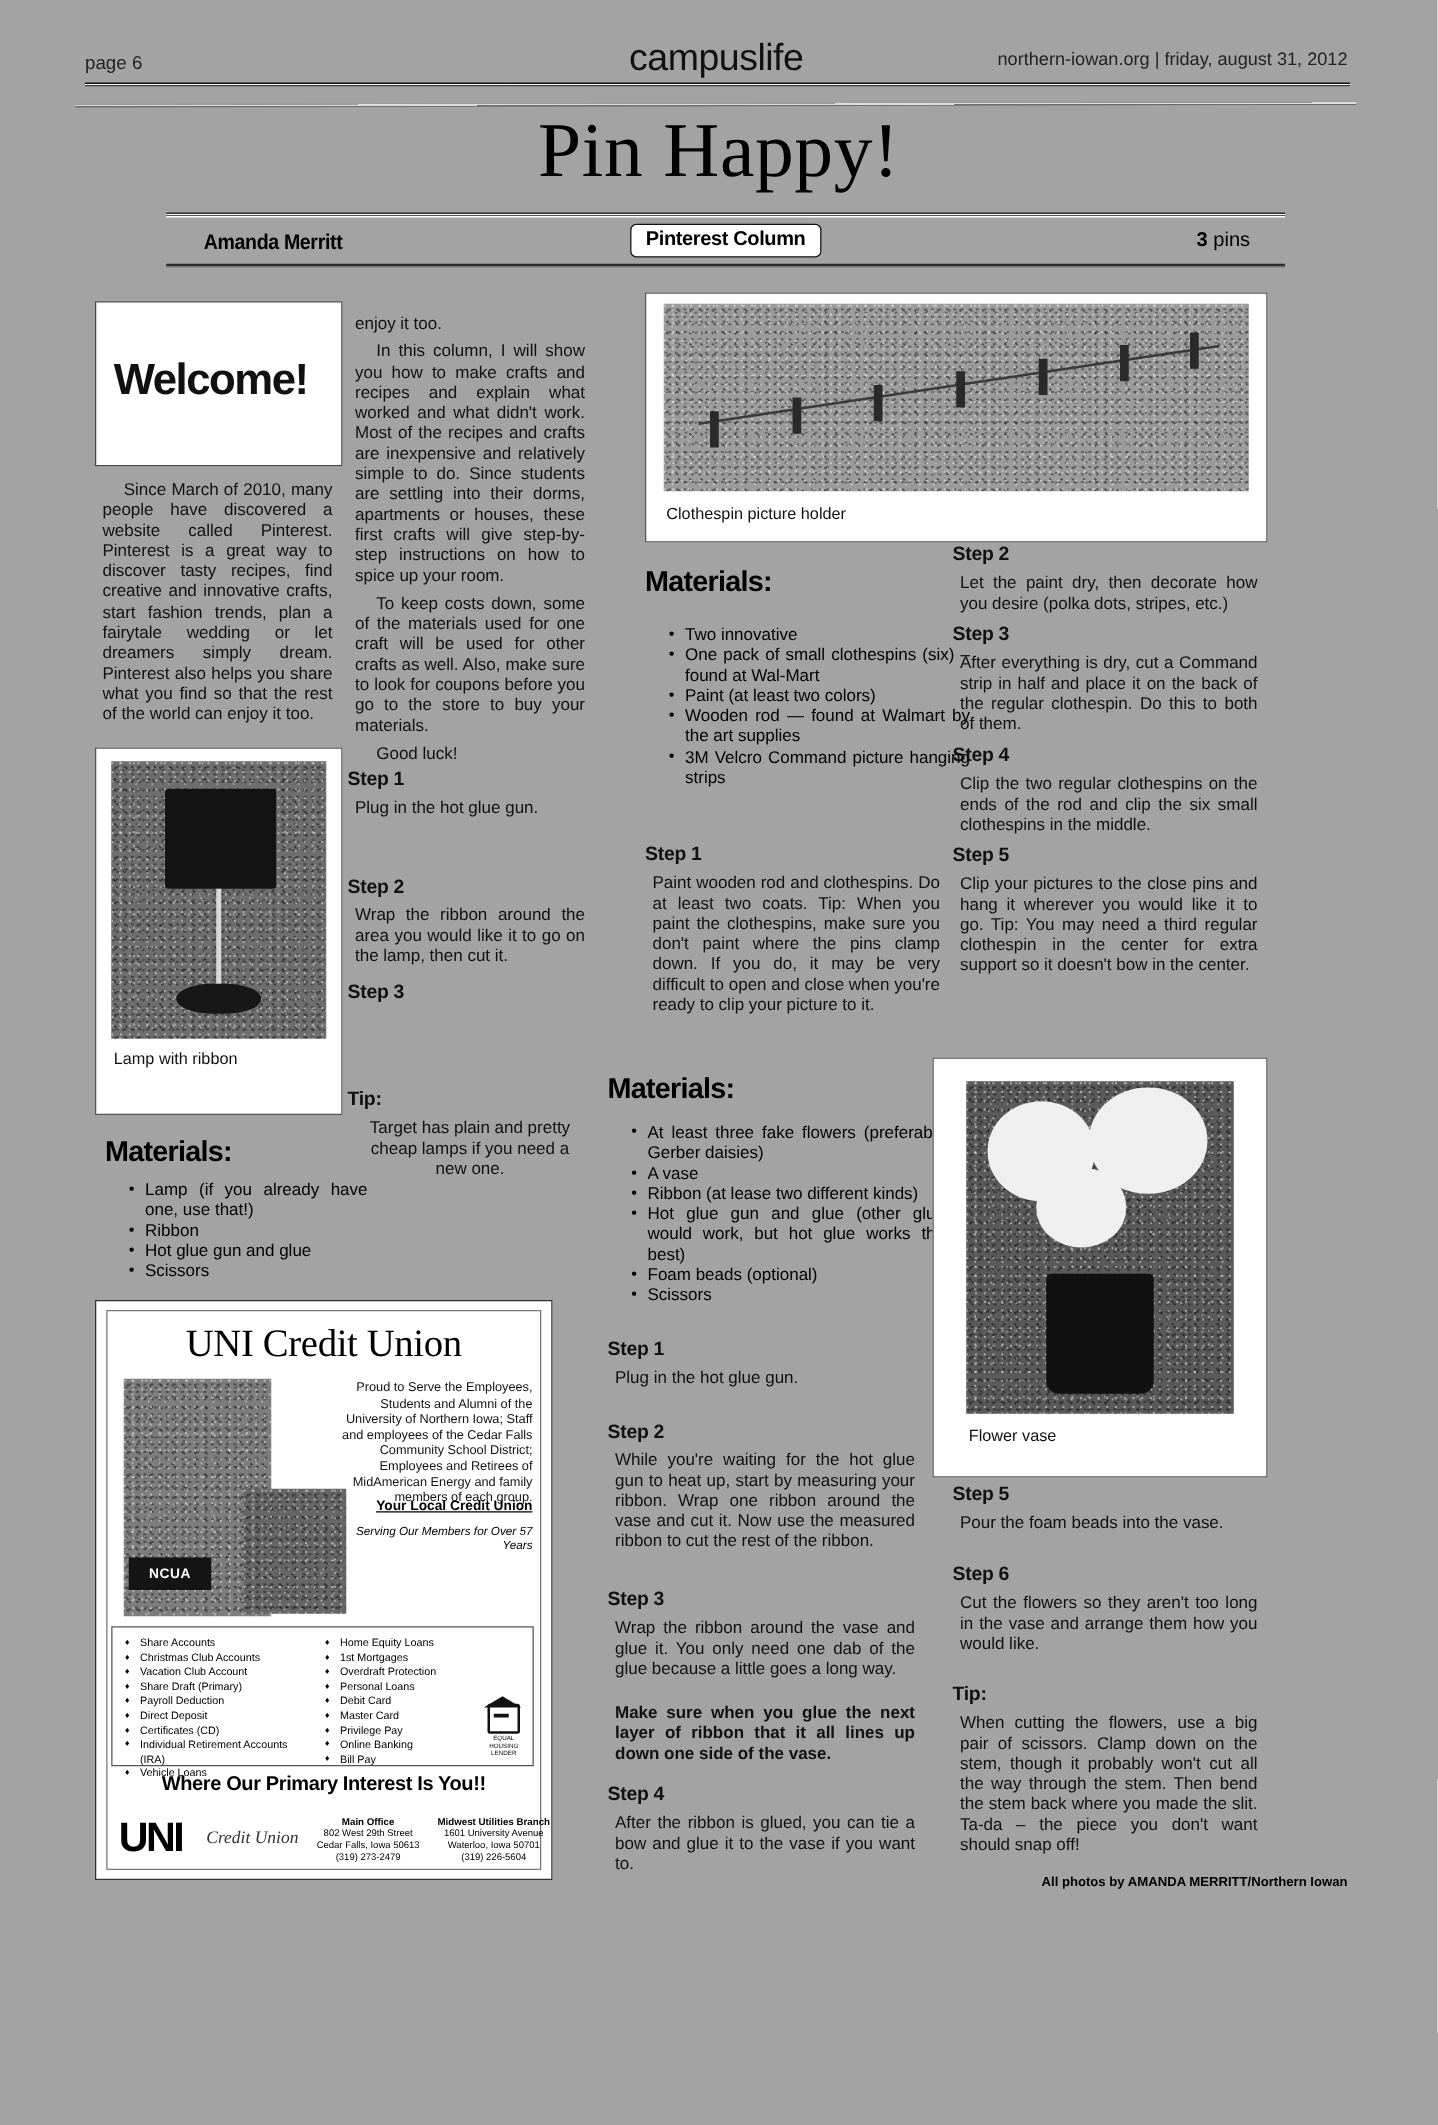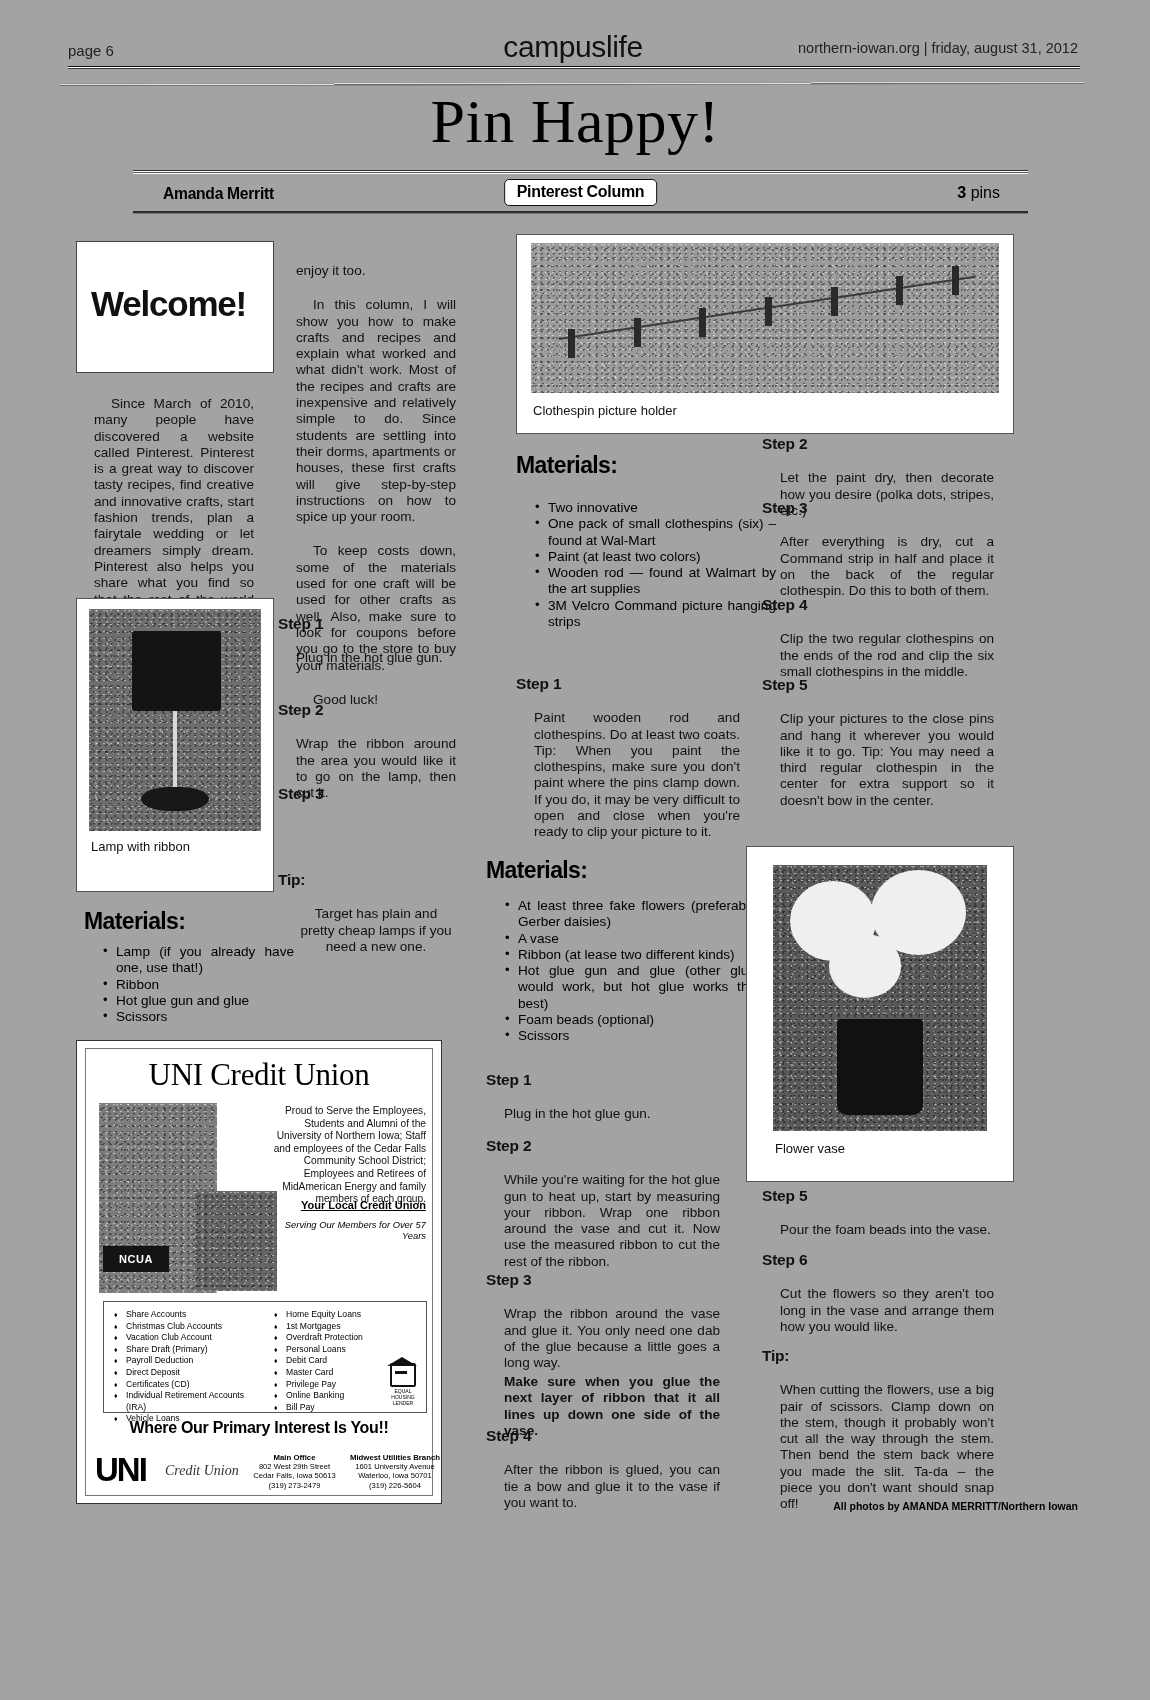--- a/index.html
+++ b/index.html
@@ -35,21 +35,21 @@
   .byline .author{position:absolute;left:30px;top:6px;font-size:17px;font-weight:bold;
       letter-spacing:-0.3px;transform:scaleX(.92);transform-origin:left center;}
   .byline .tag{position:absolute;left:50%;top:1px;transform:translateX(-50%);
       border:1.6px solid #111;border-radius:5px;padding:3px 12px 4px 12px;
       font-size:16px;font-weight:bold;letter-spacing:-0.3px;background:#fff;}
   .byline .pins{position:absolute;right:28px;top:6px;font-size:16px;}
   .byline .pins b{font-weight:bold;}
 
   
   .col{position:absolute;font-size:13.6px;line-height:16.3px;text-align:justify;color:#111;}
-  .col p{margin:18px;text-indent:17px;}
+  .col p{margin:6px;text-indent:17px;}
   .col p.noind{text-indent:0;}
 
   .c1{left:76px;width:196px;}
   .c2{left:278px;width:196px;}
   .c3{left:516px;width:242px;}
   .c4{left:762px;width:250px;}
 
   
   .welcome-box{position:absolute;left:76px;top:241px;width:196px;height:130px;
       border:1.4px solid #444;background:#fff;}
@@ -110,21 +110,21 @@
   .ad-photo{position:absolute;left:22px;top:62px;width:118px;height:190px;background:#7d7d7d;}
   .ad-photo2{position:absolute;left:118px;top:150px;width:82px;height:100px;background:#666;}
   .ncua{position:absolute;left:26px;top:205px;width:66px;height:26px;background:#141414;
       color:#fff;font-size:11px;font-weight:bold;text-align:center;line-height:26px;letter-spacing:.5px;}
   .ad-copy{position:absolute;left:185px;top:64px;width:164px;text-align:right;
       font-size:10.2px;line-height:12.6px;color:#111;}
   .ad-local{position:absolute;left:185px;top:158px;width:164px;text-align:right;
       font-size:11px;font-weight:bold;text-decoration:underline;}
   .ad-serv{position:absolute;left:185px;top:178px;width:164px;text-align:right;
       font-size:9.4px;font-style:italic;}
-  .svc-box{position:absolute;left:26px;top:260px;right:14px;height:110px;border:1px solid #555;}
+  .svc-box{position:absolute;left:12px;top:260px;right:14px;height:110px;border:1px solid #555;}
   .svc-col{position:absolute;top:7px;font-size:8.6px;line-height:11.6px;}
   .svc-left{left:10px;width:150px;}
   .svc-right{left:170px;width:130px;}
   .svc-col div{position:relative;padding-left:12px;}
   .svc-col div::before{content:"\2666";position:absolute;left:0;top:0;font-size:7px;}
   .lender{position:absolute;right:8px;bottom:6px;width:30px;text-align:center;font-size:5px;line-height:6px;}
   .lender .house{display:block;width:22px;height:20px;margin:0 auto 1px auto;border:2px solid #111;
       border-radius:2px;position:relative;}
   .lender .house::before{content:"";position:absolute;left:-5px;top:-8px;width:0;height:0;
       border-left:15px solid transparent;border-right:15px solid transparent;border-bottom:9px solid #111;}

